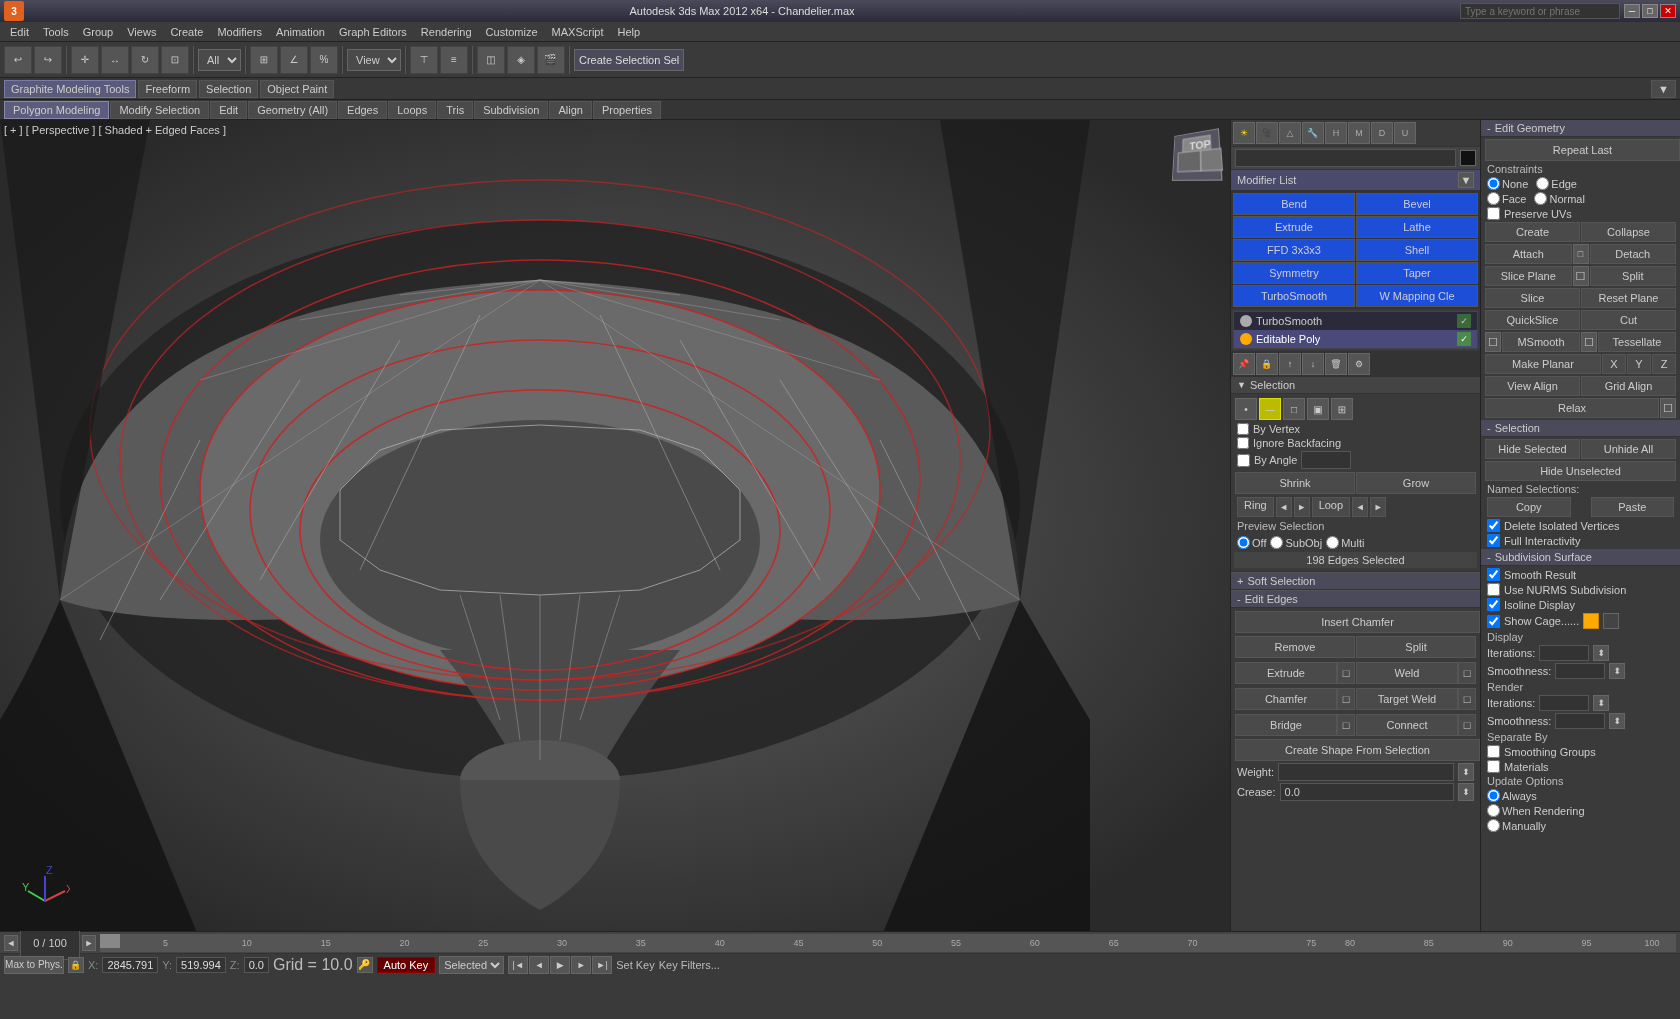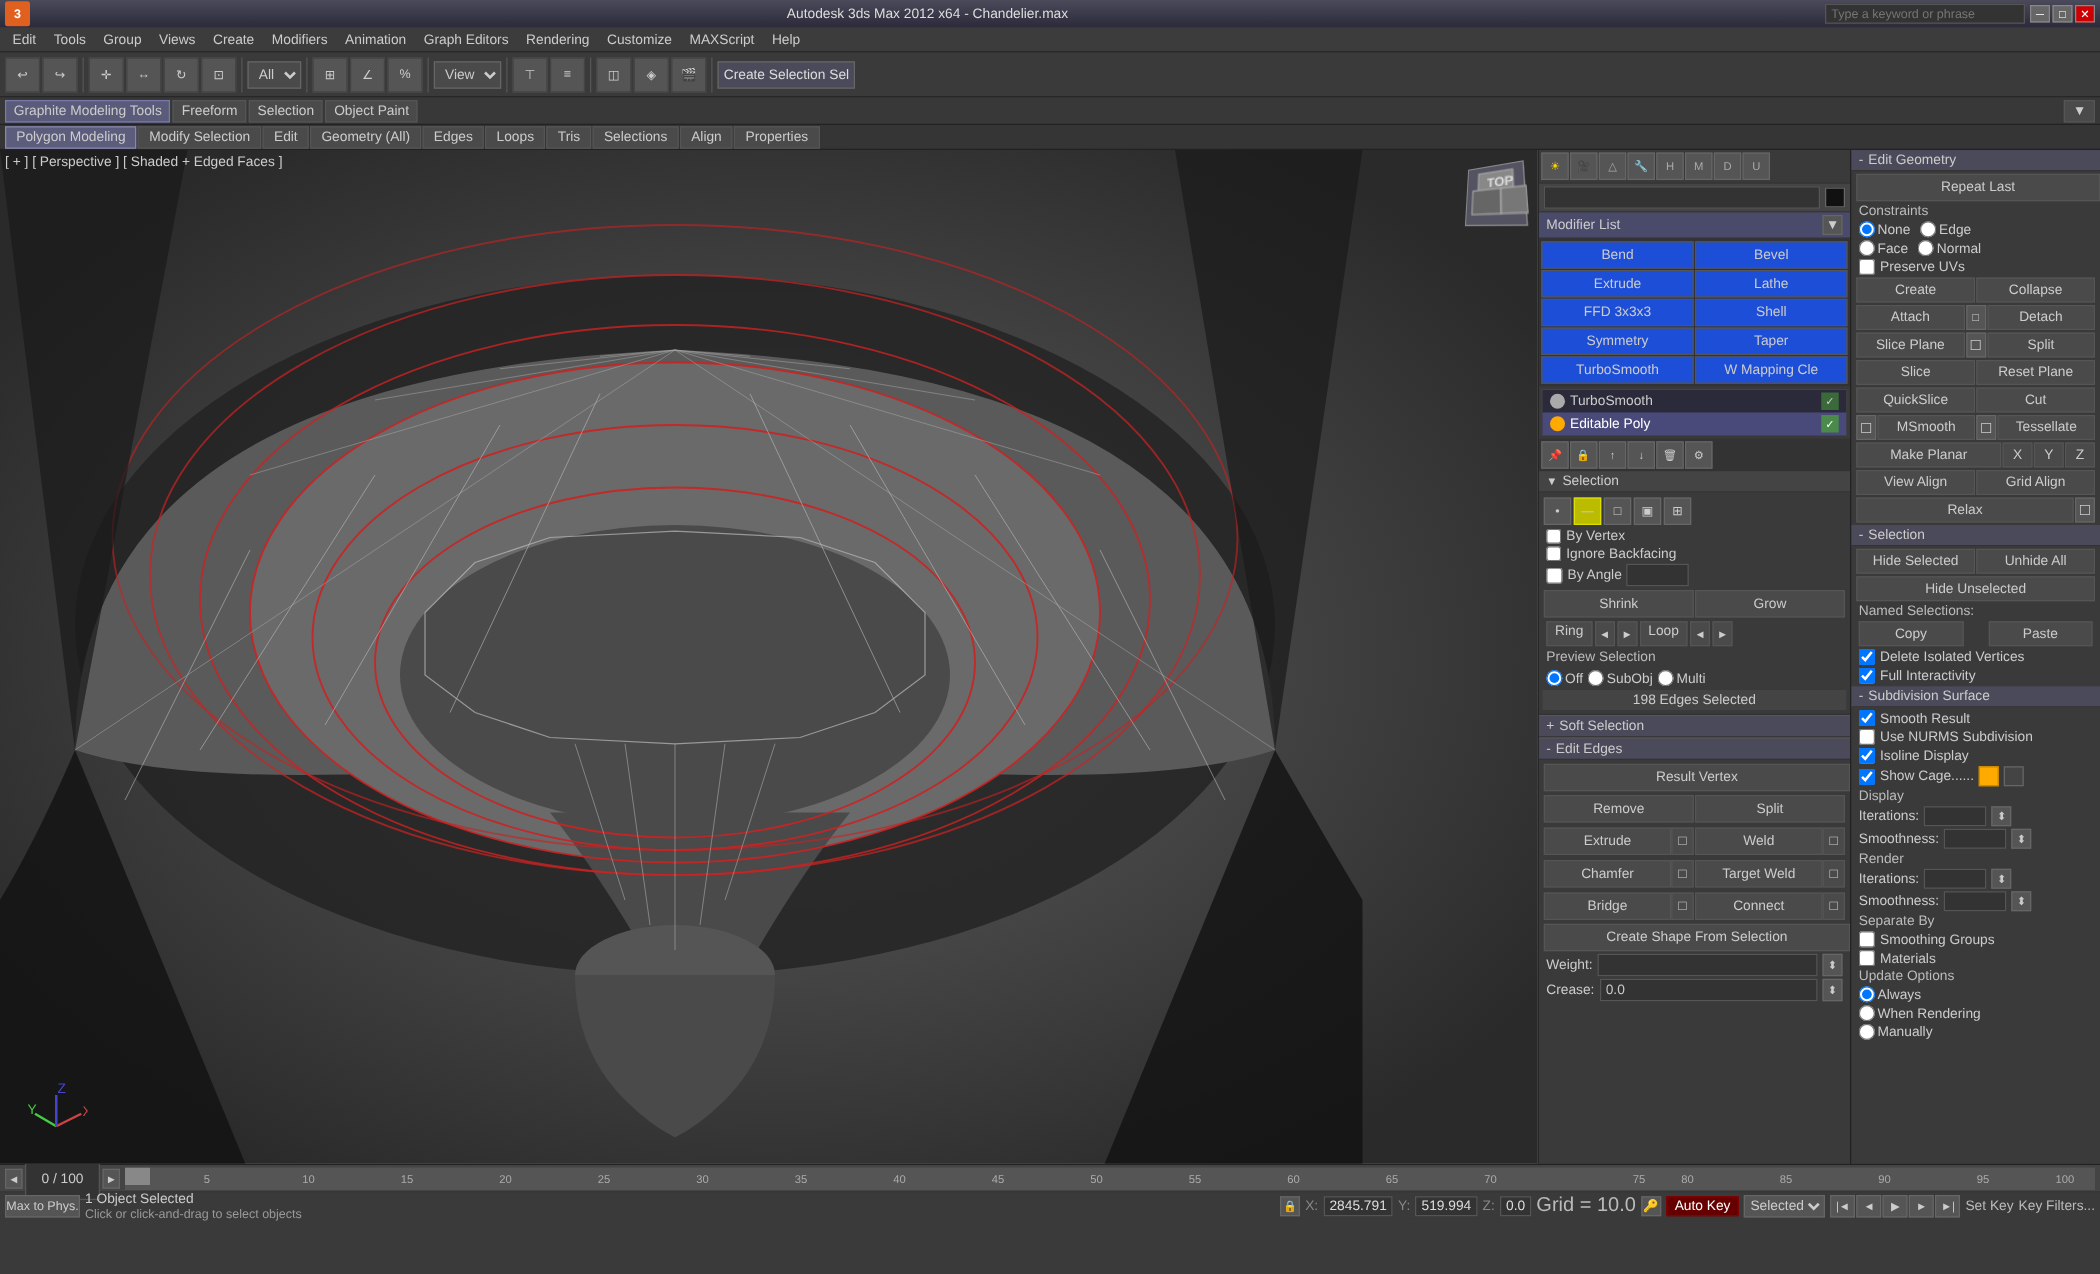--- a/index.html
+++ b/index.html
@@ -363,21 +363,21 @@
 </div>
 
 <div id="modeling-tabs">
   <div class="mod-tab active">Polygon Modeling</div>
   <div class="mod-tab">Modify Selection</div>
   <div class="mod-tab">Edit</div>
   <div class="mod-tab">Geometry (All)</div>
   <div class="mod-tab">Edges</div>
   <div class="mod-tab">Loops</div>
   <div class="mod-tab">Tris</div>
-  <div class="mod-tab">Selections</div>
+  <div class="mod-tab">Subdivision</div>
   <div class="mod-tab">Align</div>
   <div class="mod-tab">Properties</div>
 </div>
 
 <div id="main" style="height:calc(1019px - 22px - 20px - 36px - 22px - 20px - 22px - 22px - 44px);">
 
   <div id="viewport">
     <div class="viewport-label">[ + ] [ Perspective ] [ Shaded + Edged Faces ]</div>
 
     <svg width="100%" height="100%" xmlns="http://www.w3.org/2000/svg">
@@ -580,21 +580,21 @@
     <div class="collapsible-header">
       <span>+</span>
       <span>Soft Selection</span>
     </div>
 
     <div class="collapsible-header" style="background:#4a4a5a;">
       <span>-</span>
       <span>Edit Edges</span>
     </div>
     <div style="padding:2px;">
-      <div class="full-btn">Result Vertex</div>
+      <div class="full-btn">Insert Chamfer</div>
       <div class="btn-row">
         <div class="small-btn">Remove</div>
         <div class="small-btn">Split</div>
       </div>
       <div class="btn-row">
         <div class="btn-with-check" style="flex:1;">
           <div class="btn-main">Extrude</div>
           <div class="btn-check">□</div>
         </div>
         <div class="btn-with-check" style="flex:1;">
@@ -854,24 +854,20 @@
       <span class="tnum" style="left:98%;">100</span>
     </div>
   </div>
 
   <div id="bottom-controls">
 
     <div style="display:flex;align-items:center;gap:4px;flex:0 0 auto;">
       <div style="width:60px;height:18px;background:#555;border:1px solid #666;display:flex;align-items:center;justify-content:center;cursor:pointer;font-size:10px;color:#ccc;">Max to Phys.</div>
     </div>
 
-    <div style="flex:1;display:flex;flex-direction:column;gap:1px;">
-      <div style="color:#ccc;font-size:11px;">1 Object Selected</div>
-      <div style="color:#999;font-size:10px;">Click or click-and-drag to select objects</div>
-    </div>
 
     <div class="lock-icon-btn">🔒</div>
 
     <div class="coord-display">
       <span class="coord-label">X:</span>
       <span class="coord-val">2845.791</span>
       <span class="coord-label">Y:</span>
       <span class="coord-val">519.994</span>
       <span class="coord-label">Z:</span>
       <span class="coord-val">0.0</span>

